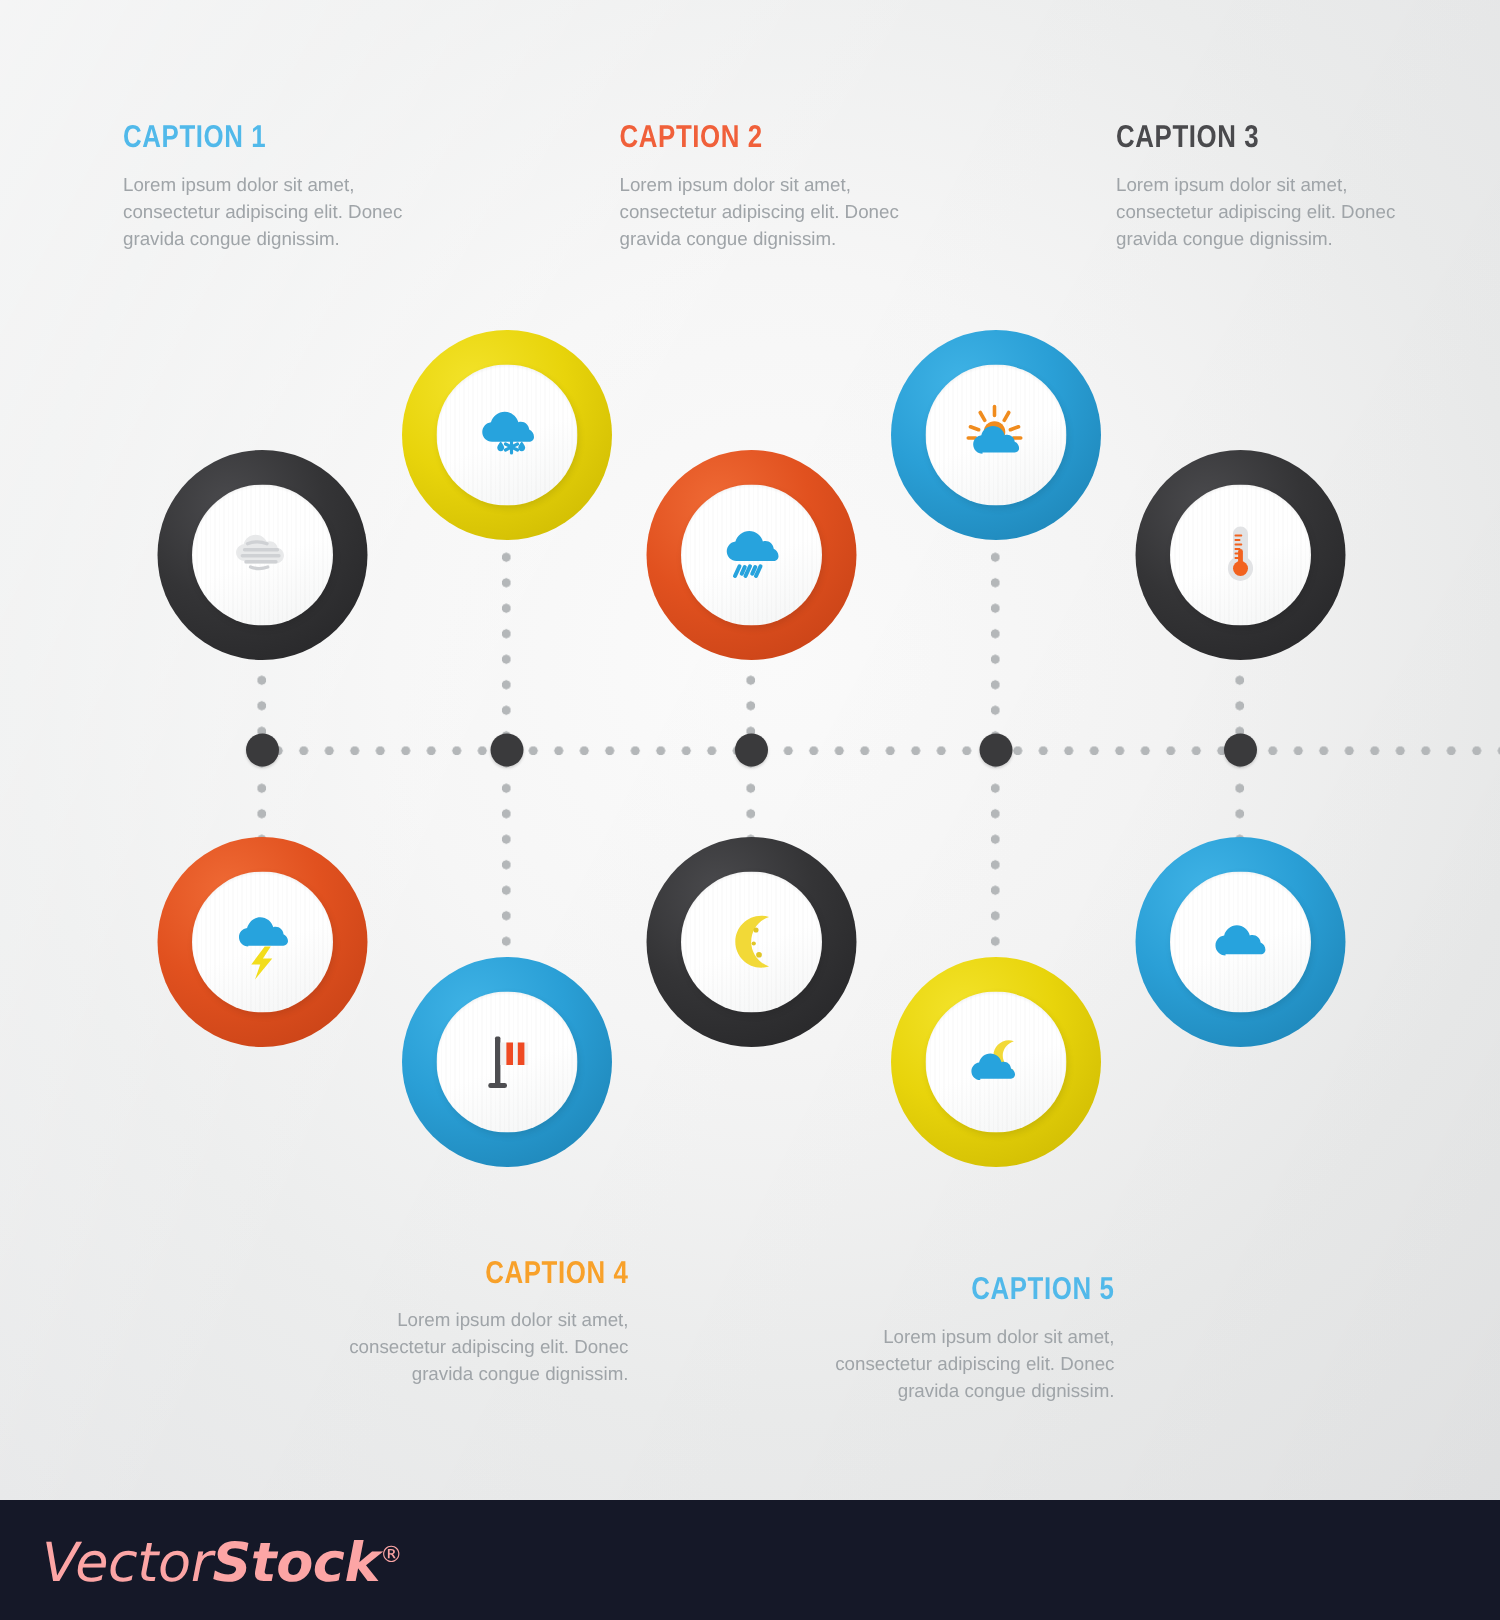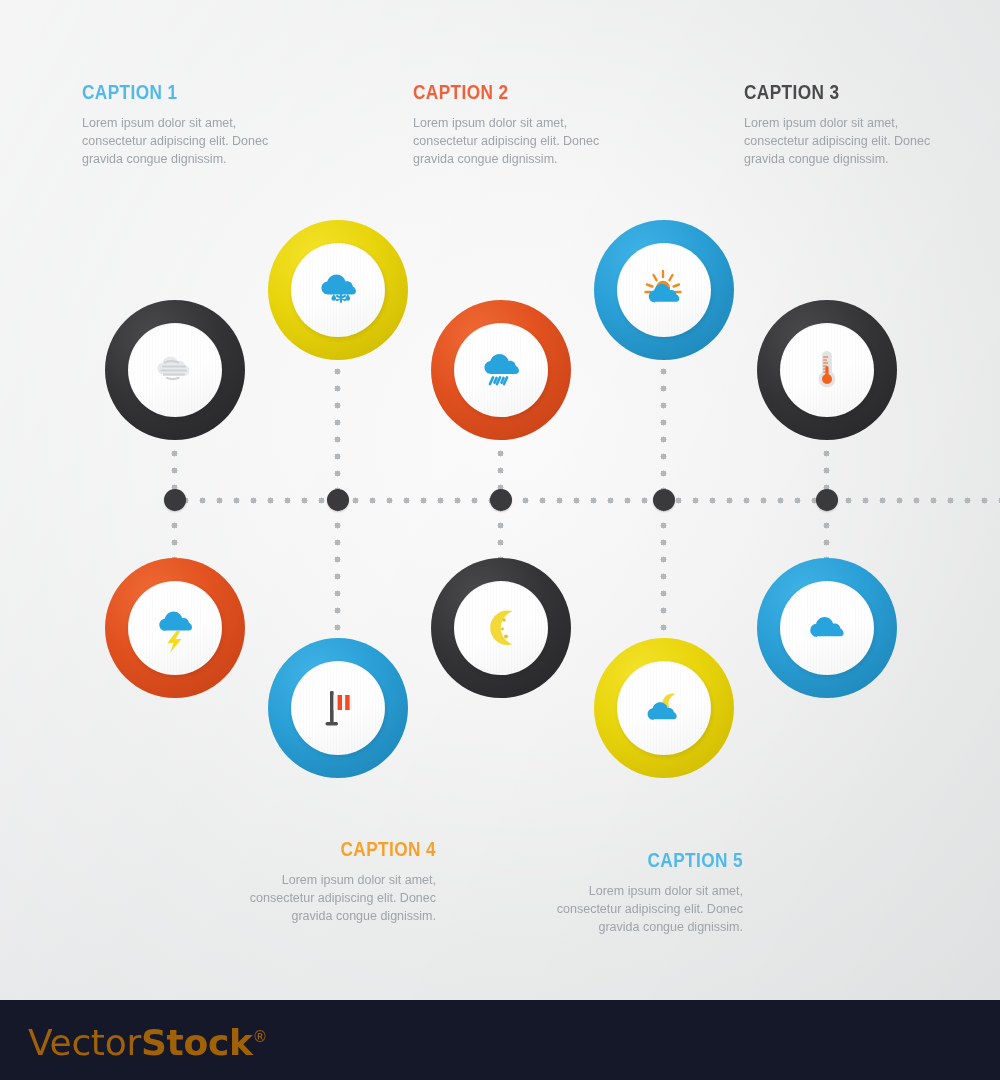--- a/index.html
+++ b/index.html
@@ -78,22 +78,23 @@
   }
   .inner svg{display:block;}
 
   
   .footer{
     position:absolute;left:0;top:1000px;width:1000px;height:80px;
     background:#151828;
   }
   .logo{
     position:absolute;left:28px;top:22px;
-    font-size:36px;color:#a16207;letter-spacing:-.3px;
+    font-size:36px;color:#fca5a5;letter-spacing:-.3px;
     font-family:"DejaVu Sans","Liberation Sans",sans-serif;
+    font-style:italic;
   }
   .logo .thin{font-weight:400;}
   .logo .bold{font-weight:700;}
   .logo .reg{font-size:15px;vertical-align:super;font-weight:400;}
   .url{
     position:absolute;right:26px;top:30px;
     font-size:22px;color:#e9eaf2;font-weight:400;
     font-family:"DejaVu Sans","Liberation Sans",sans-serif;
   }
 </style>
@@ -118,21 +119,21 @@
 gravida congue dignissim.</p>
   </div>
 
   <div class="caption" id="cap2" style="left:744px;top:80px;width:260px;">
     <h3 style="color: rgb(74, 74, 77);">CAPTION 3</h3>
     <p>Lorem ipsum dolor sit amet,
 consectetur adipiscing elit. Donec
 gravida congue dignissim.</p>
   </div>
 
-  <div class="caption right" id="cap3" style="left:176px;top:837px;width:260px;text-align:right;">
+  <div class="caption right" id="cap3" style="left:159px;top:837px;width:260px;text-align:right;">
     <h3 style="color: rgb(248, 161, 42);">CAPTION 4</h3>
     <p>Lorem ipsum dolor sit amet,
 consectetur adipiscing elit. Donec
 gravida congue dignissim.</p>
   </div>
 
   <div class="caption right" id="cap4" style="left:483px;top:848px;width:260px;">
     <h3 style="color: rgb(81, 185, 234);">CAPTION 5</h3>
     <p>Lorem ipsum dolor sit amet,
 consectetur adipiscing elit. Donec

